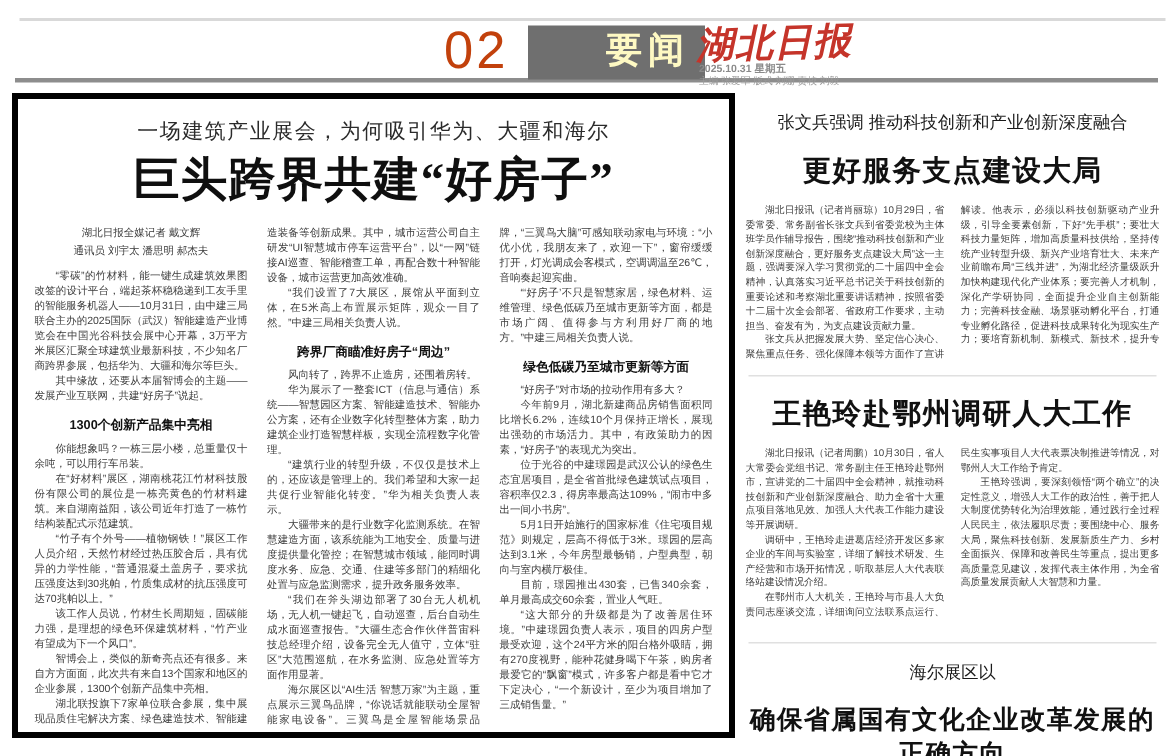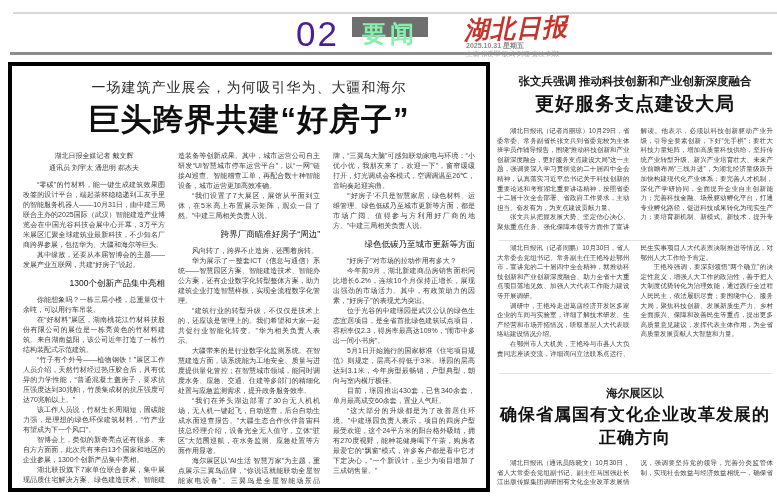--- a/index.html
+++ b/index.html
@@ -4,45 +4,45 @@
 <style>
   html,body{margin:0;padding:0;}
   body{
     width:777px;height:504px;position:relative;overflow:hidden;
     background:#ffffff;color:#222;
     font-family:"Liberation Sans","DejaVu Sans",sans-serif;
   }
   
   .hairline-top{position:absolute;left:13px;top:12px;width:764px;height:2px;background:#d9d9d9;}
   .rule-header{position:absolute;left:10px;top:52px;width:762px;height:3px;background:#8d8d8d;}
-  .page-num{position:absolute;left:296px;top:14px;font-size:35px;color:#4c1d95;letter-spacing:2px;font-weight:400;}
-  .section-badge{position:absolute;left:352px;top:17px;width:76px;height:20px;background:#6f6f6f;
-    color:#86efac;font-size:24px;font-weight:bold;text-align:center;line-height:33px;letter-spacing:4px;}
+  .page-num{position:absolute;left:296px;top:14px;font-size:35px;color:#c2410c;letter-spacing:2px;font-weight:400;}
+  .section-badge{position:absolute;left:352px;top:17px;width:76px;height:36px;background:#6f6f6f;
+    color:#fef9c3;font-size:24px;font-weight:bold;text-align:center;line-height:33px;letter-spacing:4px;padding-left:42px;}
   .masthead{position:absolute;left:464px;top:12px;font-family:"DejaVu Serif","Liberation Serif",serif;
     font-style:italic;font-weight:bold;font-size:25px;color:#c5342a;letter-spacing:1px;transform:rotate(-2deg);}
   .dateline{position:absolute;left:466px;top:41px;font-size:7px;color:#8a8a8a;font-weight:bold;}
   .creditline{position:absolute;left:466px;top:50px;font-size:6.5px;color:#9a9a9a;}
 
   
   .lead-box{position:absolute;left:8px;top:62px;width:482px;height:430px;box-sizing:border-box;
     border:4px solid #000000;background:#fff;padding:6px 11px 4px;}
   .kicker{ text-align:center;font-size:14px;color:#2b2b2b;margin:7px 0 2px;letter-spacing:1px;font-weight:500;}
-  .headline{text-align:center;font-size:31px;font-weight:900;color:#0f0f0f;letter-spacing:1px;margin:0 0 10px;}
+  .headline{text-align:center;font-size:31px;font-weight:900;color:#0f0f0f;letter-spacing:1px;margin:0 0 10px;font-family:Liberation Serif, serif;}
   .columns{column-count:3;column-gap:13px;column-fill:auto;height:336px;overflow:hidden;
     font-size:7px;line-height:10px;color:#3c3c3c;text-align:justify;}
   .para{margin:0;text-indent:2em;}
   .byline{margin:0 0 2px;text-indent:0;text-align:center;color:#3a3a3a;}
   .byline.last{margin-bottom:7px;}
-  .subhead{margin:8px 0 7px;text-indent:0;text-align:right;font-weight:normal;font-size:8.5px;color:#111;}
+  .subhead{margin:8px 0 7px;text-indent:0;text-align:center;font-weight:bold;font-size:8.5px;color:#111;}
 
   
   .right-rail{position:absolute;left:497px;top:62px;width:276px;height:442px;overflow:hidden;}
-  .r-kicker{text-align:center;font-weight:bold;font-size:11.5px;color:#1a1a1a;margin:12px 0 2px;}
+  .r-kicker{text-align:center;font-weight:normal;font-size:11.5px;color:#1a1a1a;margin:12px 0 2px;}
   .r-headline{text-align:center;font-weight:bold;font-family:"Liberation Serif","DejaVu Serif",serif;
-    font-size:19px;color:#111;margin:2px 0 9px;letter-spacing:1px;}
+    font-size:19px;color:#111;margin:12px 0 9px;letter-spacing:1px;}
   .r-headline.small{font-size:17px;}
   .r-body{column-count:2;column-gap:11px;column-fill:auto;overflow:hidden;
     font-size:6.5px;line-height:9.6px;color:#3c3c3c;text-align:justify;}
   .r-body .para{text-indent:2em;}
   .r-div{height:1px;background:#e0e0e0;margin:8px 2px 2px;}
   .bodyA{height:106px;}
   .bodyB{height:122px;}
   .bodyC{height:30px;}
 </style>
 </head>
@@ -97,20 +97,21 @@
     <div class="r-headline">更好服务支点建设大局</div>
     <div class="r-body bodyA">
         <p class="para">湖北日报讯（记者肖丽琼）10月29日，省委常委、常务副省长张文兵到省委党校为主体班学员作辅导报告，围绕“推动科技创新和产业创新深度融合，更好服务支点建设大局”这一主题，强调要深入学习贯彻党的二十届四中全会精神，认真落实习近平总书记关于科技创新的重要论述和考察湖北重要讲话精神，按照省委十二届十次全会部署、省政府工作要求，主动担当、奋发有为，为支点建设贡献力量。</p>
         <p class="para">张文兵从把握发展大势、坚定信心决心、聚焦重点任务、强化保障本领等方面作了宣讲解读。他表示，必须以科技创新驱动产业升级，引导全要素创新，下好“先手棋”；要壮大科技力量矩阵，增加高质量科技供给，坚持传统产业转型升级、新兴产业培育壮大、未来产业前瞻布局“三线并进”，为湖北经济量级跃升加快构建现代化产业体系；要完善人才机制，深化产学研协同，全面提升企业自主创新能力；完善科技金融、场景驱动孵化平台，打通专业孵化路径，促进科技成果转化为现实生产力；要培育新机制、新模式、新技术，提升专业化水平，坚持久久为功，以培育发展新质生产力的实际行动为支点建设注入强劲动能。</p>
       </div>
   </div>
 
   <div class="r-div"></div>
 
   <div>
+    <div class="r-headline">王艳玲赴鄂州调研人大工作</div>
     <div class="r-body bodyB">
         <p class="para">湖北日报讯（记者周鹏）10月30日，省人大常委会党组书记、常务副主任王艳玲赴鄂州市，宣讲党的二十届四中全会精神，就推动科技创新和产业创新深度融合、助力全省十大重点项目落地见效、加强人大代表工作能力建设等开展调研。</p>
         <p class="para">调研中，王艳玲走进葛店经济开发区多家企业的车间与实验室，详细了解技术研发、生产经营和市场开拓情况，听取基层人大代表联络站建设情况介绍。</p>
         <p class="para">在鄂州市人大机关，王艳玲与市县人大负责同志座谈交流，详细询问立法联系点运行、民生实事项目人大代表票决制推进等情况，对鄂州人大工作给予肯定。</p>
         <p class="para">王艳玲强调，要深刻领悟“两个确立”的决定性意义，增强人大工作的政治性，善于把人大制度优势转化为治理效能，通过践行全过程人民民主，依法履职尽责；要围绕中心、服务大局，聚焦科技创新、发展新质生产力、乡村全面振兴、保障和改善民生等重点，提出更多高质量意见建议，发挥代表主体作用，为全省高质量发展贡献人大智慧和力量。</p>
       </div>
   </div>
 
   <div class="r-div"></div>
 

